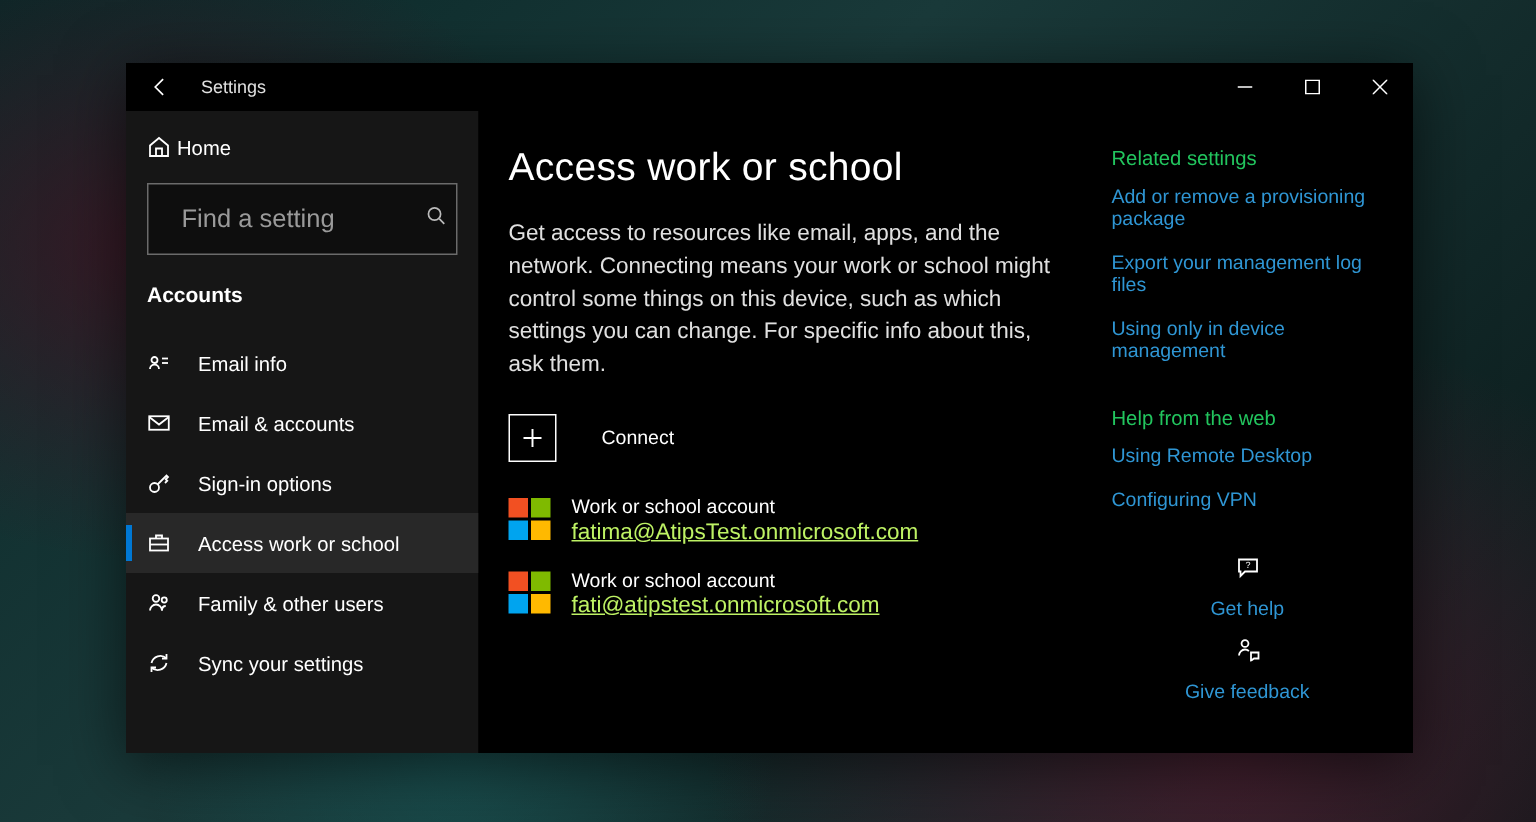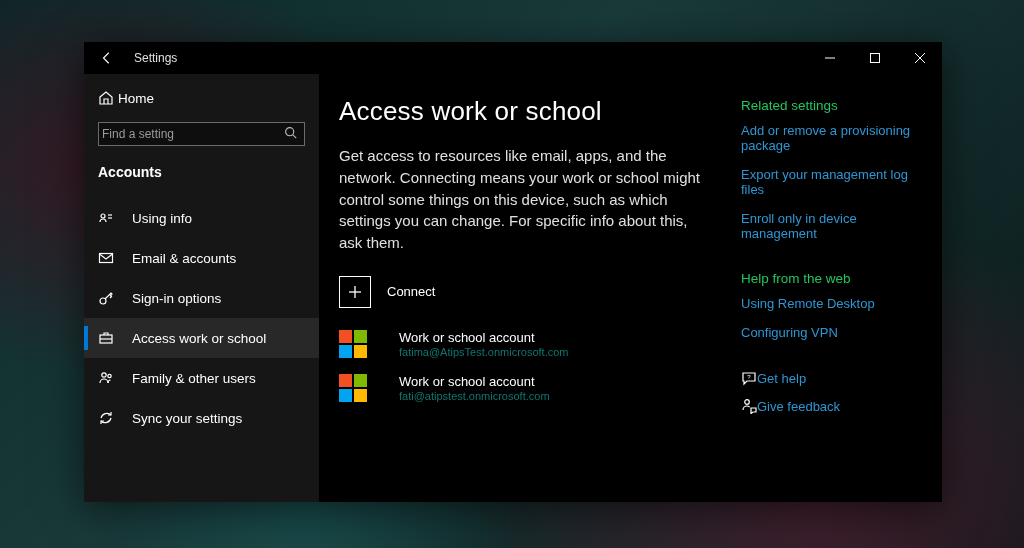--- a/index.html
+++ b/index.html
@@ -22,47 +22,47 @@
   .win-controls { margin-left:auto; display:flex; }
   .wc { width: 45px; height: 32px; display:flex; align-items:center; justify-content:center; cursor:pointer; }
   .wc svg { display:block; }
   .content { flex:1; display:flex; }
   .sidebar { width: 235px; background: rgba(40,40,40,0.55); display:flex; flex-direction:column; padding-top: 4px; }
   .home-row { display:flex; align-items:center; height: 40px; padding-left: 14px; gap:4px; cursor:pointer; }
   .home-row .lbl, .nav-item .lbl, .section-title { font-size: 13.5px; color:#fff; }
   .search-wrap { padding: 4px 14px 8px 14px; }
   .search { position:relative; }
   .search input {
-    width:100%; height: 24px; background: rgba(0,0,0,0.35); border:1px solid #6b6b6b;
-    color:#fff; font-size:12px; padding: 0 30px 0 3px; outline:none;
+    width:100%; height: 48px; background: rgba(0,0,0,0.35); border:1px solid #6b6b6b;
+    color:#fff; font-size:17px; padding: 0 30px 0 22px; outline:none;
   }
   .search input::placeholder { color:#9a9a9a; }
   .search .sicon { position:absolute; right:8px; top:50%; transform:translateY(-50%); }
   .section-title { font-weight:600; padding: 10px 14px 18px 14px; font-size:14px; }
   .nav-item { height: 40px; display:flex; align-items:center; padding-left:14px; gap:18px; cursor:pointer; position:relative; }
   .nav-item.active { background: rgba(255,255,255,0.08); }
   .nav-item.active::before { content:""; position:absolute; left:0; top:8px; bottom:8px; width:4px; background:#0078d4; }
   .nav-item .nicon { width:16px; display:flex; align-items:center; justify-content:center; }
   .main { flex:1; background:#000; padding: 22px 20px 10px 20px; display:flex; }
   .main-left { width: 370px; }
   .main-left h1 { font-size: 26px; font-weight:400; margin-bottom: 18px; letter-spacing:0.2px; }
   .desc { font-size: 15px; line-height: 1.45; color:#e0e0e0; margin-bottom: 22px; }
-  .connect-row { display:flex; align-items:center; gap:16px; margin-bottom: 22px; cursor:pointer;text-align:center; }
+  .connect-row { display:flex; align-items:center; gap:30px; margin-bottom: 22px; cursor:pointer;text-align:center; }
   .plusbox { width:32px; height:32px; border:1.5px solid #fff; display:flex; align-items:center; justify-content:center; }
-  .acct { display:flex; align-items:center; gap:32px; margin-bottom: 16px; cursor:pointer; }
+  .acct { display:flex; align-items:center; gap:14px; margin-bottom: 16px; cursor:pointer; }
   .mslogo { width:28px; height:28px; display:grid; grid-template-columns:1fr 1fr; grid-template-rows:1fr 1fr; gap:2px; }
   .mslogo div:nth-child(1){background:#f25022;} .mslogo div:nth-child(2){background:#7fba00;}
   .mslogo div:nth-child(3){background:#00a4ef;} .mslogo div:nth-child(4){background:#ffb900;}
   .acct-text .t1 { font-size:13px; color:#fff; }
-  .acct-text .t2 { font-size:11px; color:#0f766e; margin-top:1px; }
+  .acct-text .t2 { font-size:15px; color:#bef264; margin-top:1px;text-decoration:underline; }
   .main-right { flex:1; padding-left: 32px; padding-top:2px; }
   .rhead { font-size:13.5px; color:#22c55e; margin-bottom: 10px; }
   .rlink { display:block; font-size:13px; color:#2f96d4; margin-bottom: 14px; text-decoration:none; cursor:pointer; }
   .rsection { margin-top: 30px; }
-  .help-row { display:flex; align-items:center; margin-bottom:12px; cursor:pointer; }
+  .help-row { display:flex; align-items:center; gap:12px; margin-bottom:12px; cursor:pointer;flex-direction:column; }
   .help-row span.link { color:#2f96d4; font-size:13px; }
   .icon16 { width:16px; height:16px; }
 </style>
 </head>
 <body>
 
 <div class="window">
   <div class="titlebar">
     <div class="back">
       <svg width="14" height="14" viewBox="0 0 16 16" fill="none" stroke="#fff" stroke-width="1.3">
@@ -114,21 +114,21 @@
 
       <div class="nav-item">
         <span class="nicon">
           <svg class="icon16" viewBox="0 0 16 16" fill="none" stroke="#fff" stroke-width="1.2">
               <circle cx="5" cy="6" r="2"></circle>
               <path d="M2 12c0-1.7 1.3-3 3-3s3 1.3 3 3"></path>
               <line x1="10" y1="5" x2="14" y2="5"></line>
               <line x1="10" y1="8" x2="14" y2="8"></line>
             </svg>
         </span>
-        <span class="lbl">Using info</span>
+        <span class="lbl">Email info</span>
       </div>
       <div class="nav-item">
         <span class="nicon">
           <svg class="icon16" viewBox="0 0 16 16" fill="none" stroke="#fff" stroke-width="1.2">
               <rect x="1.5" y="3.5" width="13" height="9"></rect>
               <path d="M1.5 4l6.5 5 6.5-5"></path>
             </svg>
         </span>
         <span class="lbl">Email &amp; accounts</span>
       </div>
@@ -213,21 +213,21 @@
             <div class="t1">Work or school account</div>
             <div class="t2">fati@atipstest.onmicrosoft.com</div>
           </div>
         </div>
       </div>
 
       <div class="main-right">
         <div class="rhead">Related settings</div>
         <a class="rlink">Add or remove a provisioning package</a>
         <a class="rlink">Export your management log files</a>
-        <a class="rlink">Enroll only in device management</a>
+        <a class="rlink">Using only in device management</a>
 
         <div class="rsection">
           <div class="rhead">Help from the web</div>
           <a class="rlink">Using Remote Desktop</a>
           <a class="rlink">Configuring VPN</a>
         </div>
 
         <div class="rsection">
           <div class="help-row">
             <svg class="icon16" viewBox="0 0 16 16" fill="none" stroke="#fff" stroke-width="1.2">

